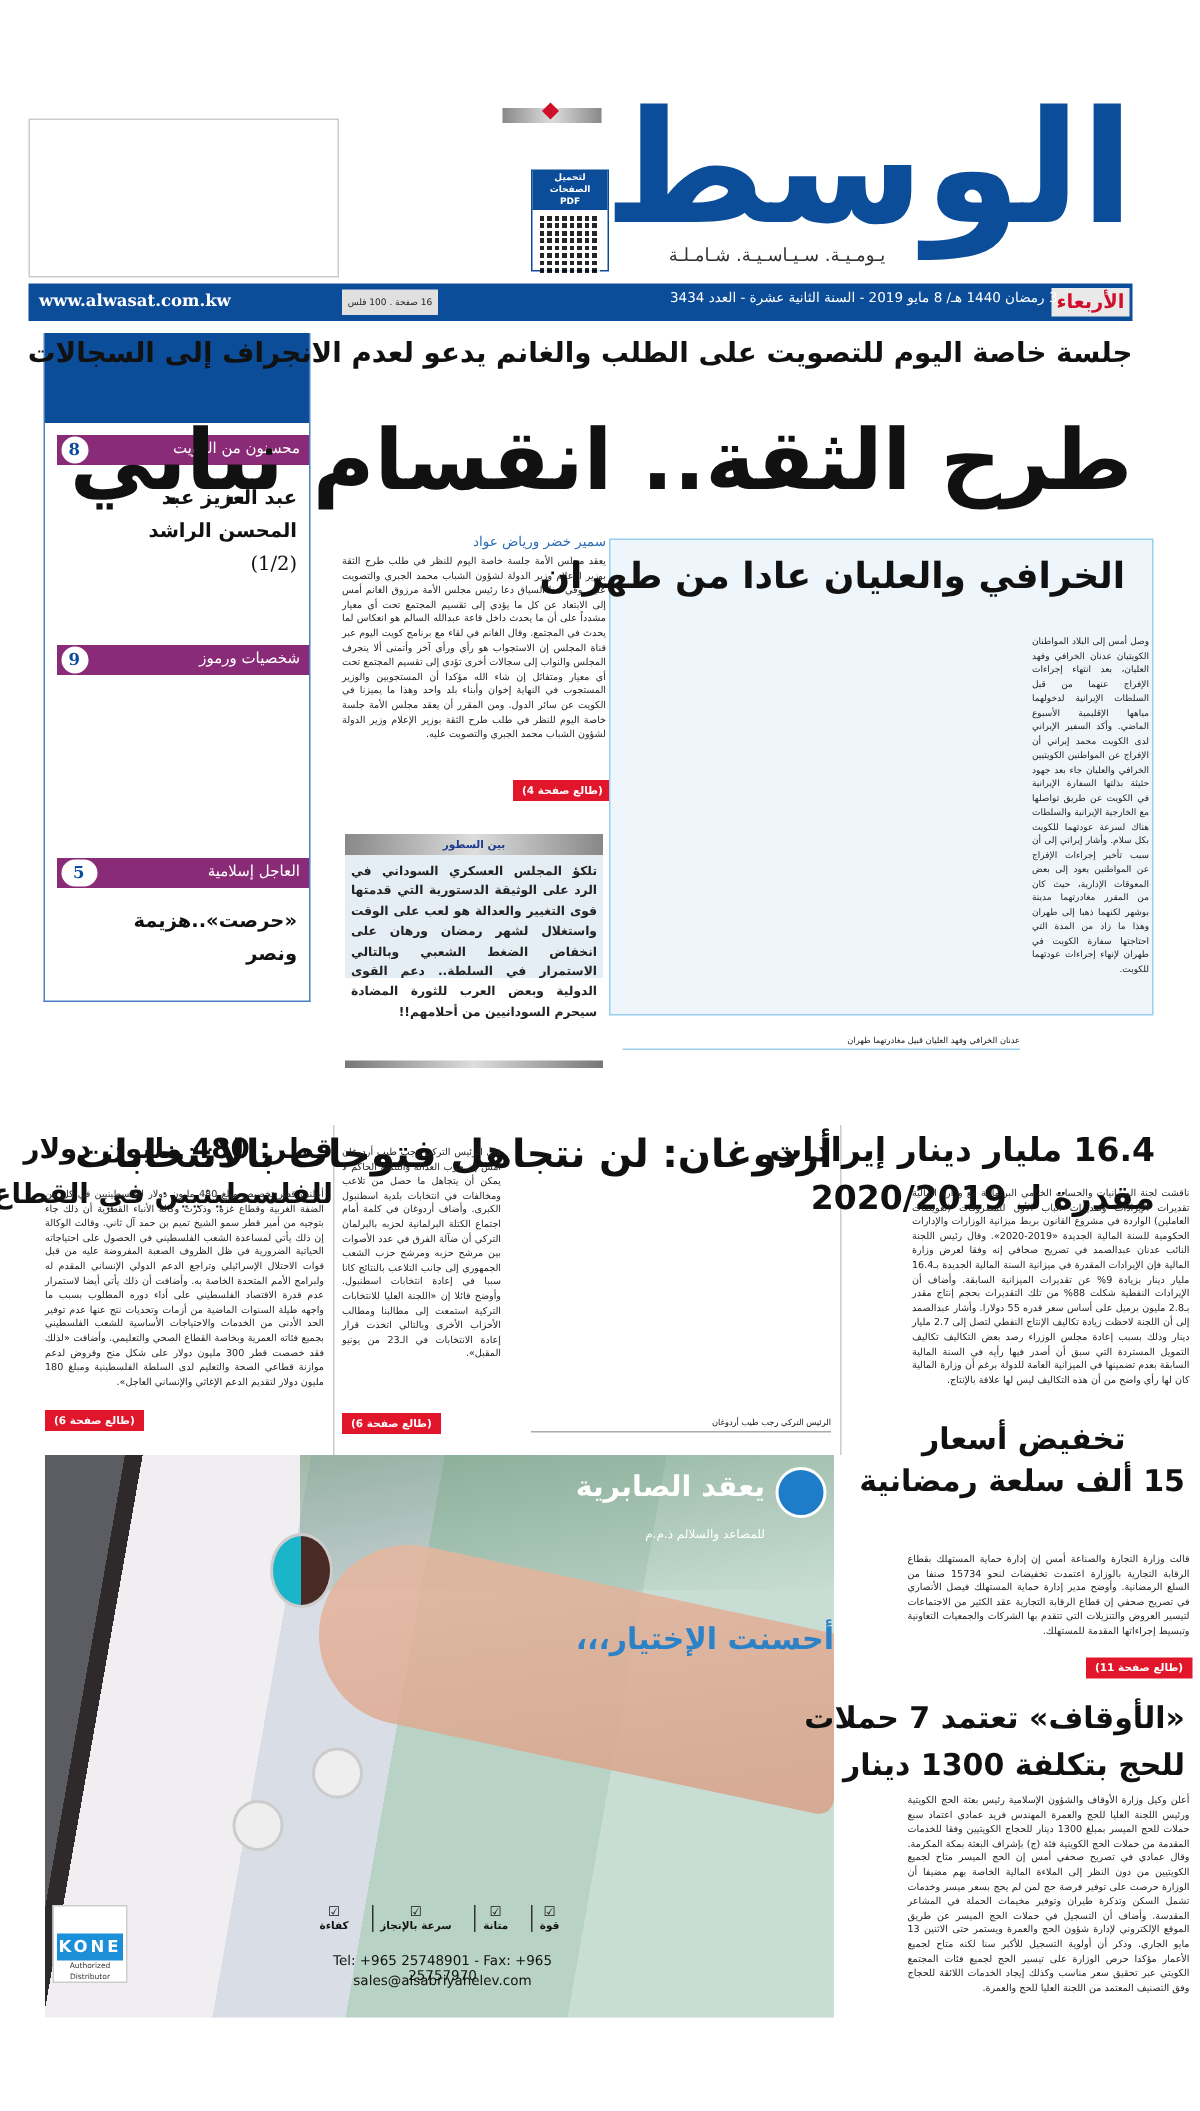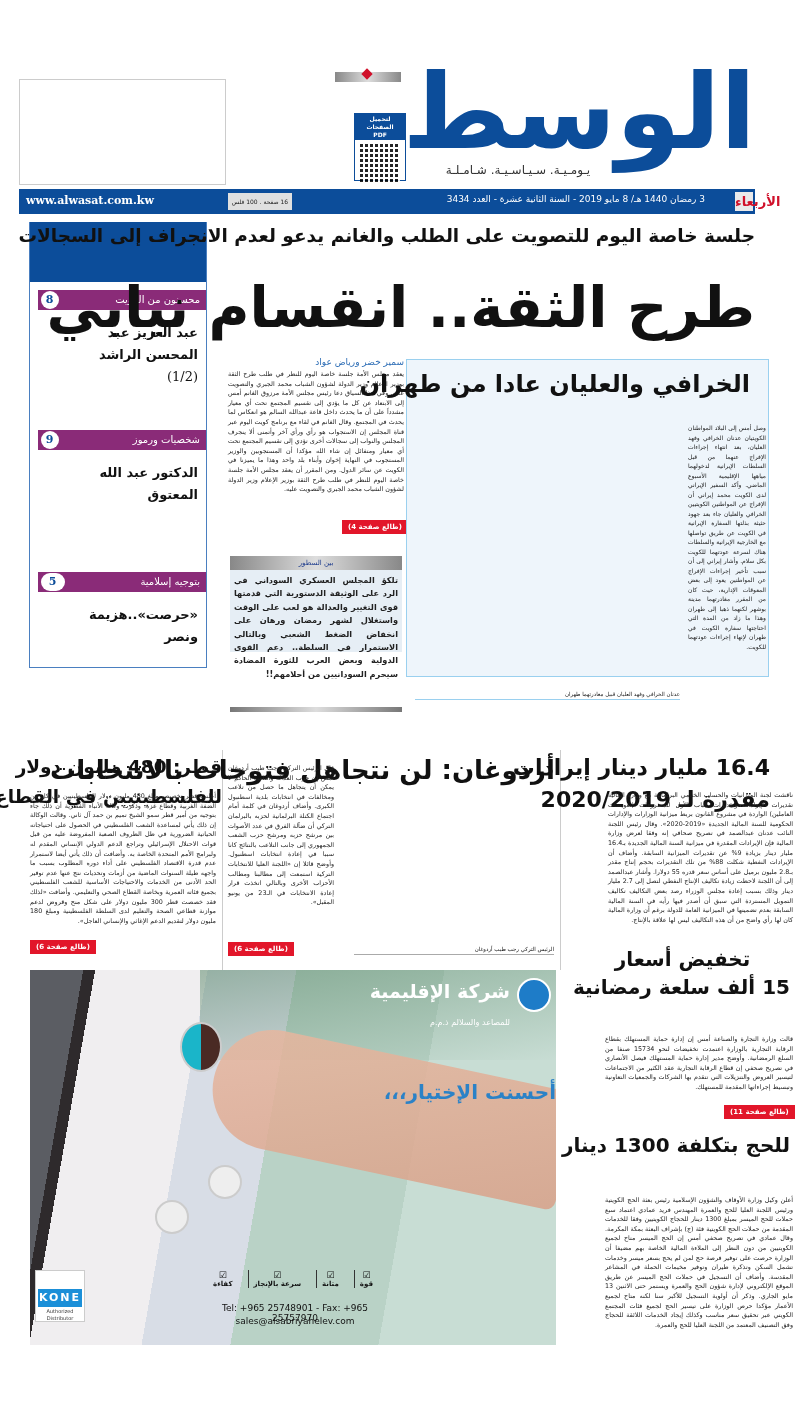--- a/index.html
+++ b/index.html
@@ -10,21 +10,21 @@
 .logo-text{position:absolute;left:408px;top:62px;width:348px;height:100px;font-family:"DejaVu Sans",sans-serif;font-weight:bold;font-size:104px;color:#0c4d9a;line-height:100px;text-align:center;letter-spacing:-6px;direction:rtl}
 #tagline{left:408px;top:163px;width:220px;font-size:12px;color:#333;direction:rtl;text-align:center;letter-spacing:2px}
 #qrbox{left:354px;top:113px;width:52px;height:68px;border:1px solid #0c4d9a;background:#fff}
 .qrhead{background:#0c4d9a;color:#fff;font-size:6px;text-align:center;line-height:8px;padding:1px 0;font-weight:bold}
 .qr{margin:2px auto;width:40px;height:40px;background:
  repeating-linear-gradient(90deg,#000 0 3px,#fff 3px 5px),#000;opacity:.85;position:relative}
 .qr::before{content:"";position:absolute;inset:0;background:repeating-linear-gradient(0deg,transparent 0 3px,#fff 3px 5px)}
 #adbox{left:19px;top:79px;width:207px;height:106px;border:1px solid #ccc}
 
 #datebar{left:19px;top:189px;width:736px;height:25px;background:#0c4d9a}
-#dayname{position:absolute;right:2px;top:3px;height:19px;width:18px;background:#e9e9ea;color:#d0102a;font-size:13px;text-align:center;line-height:19px;font-weight:bold}
+#dayname{position:absolute;right:2px;top:3px;height:19px;width:52px;background:#e9e9ea;color:#d0102a;font-size:13px;text-align:center;line-height:19px;font-weight:bold}
 #dateline{position:absolute;right:50px;top:5px;font-size:9px;color:#fff;direction:rtl;white-space:nowrap}
 #pricebox{position:absolute;left:209px;top:4px;width:64px;height:17px;background:#e0e0e0;font-size:6px;color:#222;text-align:center;line-height:17px;direction:rtl}
 #website{position:absolute;left:7px;top:5px;font-family:"DejaVu Serif",serif;font-weight:bold;font-size:11px;color:#fff}
 
 #sidebar{left:29px;top:222px;width:178px;height:446px;border:1px solid #4a7fc0;border-top:none}
 .sb-top{height:60px;background:#0c4d9a}
 .sec{position:absolute;left:8px;width:168px;height:20px;background:#8a2b78;color:#fff;font-size:10px;direction:rtl;line-height:20px;padding-right:6px;letter-spacing:1px}
 .badge{position:absolute;left:3px;top:1px;width:18px;height:18px;border-radius:50%;background:#fff;color:#0c4d9a;font-family:"DejaVu Serif",serif;font-weight:bold;font-size:11px;text-align:center;line-height:18px}
 .badge.w{width:24px;border-radius:9px}
 .sb-title{position:absolute;right:8px;width:150px;font-size:13px;font-weight:bold;direction:rtl;text-align:right;line-height:22px}
@@ -32,21 +32,21 @@
 #kicker{left:218px;top:225px;width:537px;font-size:18.5px;font-weight:bold;direction:rtl;text-align:center;white-space:nowrap;letter-spacing:-.5px}
 #mainhead{left:218px;top:268px;width:537px;font-size:56px;font-weight:bold;direction:rtl;text-align:center;white-space:nowrap;line-height:80px;letter-spacing:-1px}
 
 #byline{left:228px;top:357px;width:176px;font-size:9px;color:#2b6cb5;direction:rtl;text-align:right}
 .bodytxt{font-size:6.4px;line-height:9.6px;direction:rtl;text-align:justify;color:#222}
 #lead-body{left:228px;top:370px;width:176px}
 .red{display:inline-block;background:#e2162a;color:#fff;font-size:7px;padding:1px 6px;line-height:12px;font-weight:bold}
 #lead-more{left:342px;top:520px}
 
 #btl{left:230px;top:556px;width:172px;height:96px;background:#e6eef5;border-top:14px solid #999}
-#btl-label{left:230px;top:556px;width:172px;height:14px;background:linear-gradient(90deg,#888,#ddd,#888);text-align:center;font-size:7px;color:#1c3a8c;font-weight:normal;line-height:14px}
+#btl-label{left:230px;top:556px;width:172px;height:14px;background:linear-gradient(90deg,#888,#ddd,#888);text-align:center;font-size:7px;color:#1c3a8c;font-weight:bold;line-height:14px}
 #btl-body{left:234px;top:574px;width:164px;font-size:8.2px;font-weight:bold;line-height:13.4px;direction:rtl;text-align:justify;color:#222}
 #btl-foot{left:230px;top:707px;width:172px;height:5px;background:linear-gradient(90deg,#777,#ddd,#777)}
 
 #photobox{left:406px;top:359px;width:363px;height:318px;background:#eef5fb;border:1px solid #9ad0ef}
 #photo-head{left:410px;top:370px;width:340px;font-size:24px;font-weight:bold;direction:rtl;text-align:center;white-space:nowrap}
 #photo-body{left:688px;top:423px;width:78px;font-size:6px;line-height:9.5px}
 #photo-caption{left:415px;top:691px;width:265px;font-size:5.5px;direction:rtl;text-align:right;border-bottom:1px solid #9ad0ef;padding-bottom:2px;color:#222}
 
 .h2{font-weight:bold;direction:rtl;text-align:center;white-space:nowrap;letter-spacing:-.5px}
 #budget-head{left:570px;top:752px;width:200px;font-size:22px;line-height:32px}
@@ -116,26 +116,22 @@
   </div>
   <div class="sb-title" style="top:100px">
     <div>عبد العزيز عبد</div>
     <div>المحسن الراشد</div>
     <div style="font-weight:normal;font-family:'DejaVu Serif',serif">(1/2)</div>
   </div>
   <div class="sec" style="top:208px">
     <span>شخصيات ورموز</span>
     <span class="badge">9</span>
   </div>
-  <div class="sb-title" style="top:240px">
-    <div>الدكتور عبد الله</div>
-    <div>المعتوق</div>
-  </div>
   <div class="sec" style="top:350px">
-    <span>بتوجيه إسلامية</span>
+    <span>العاجل إسلامية</span>
     <span class="badge w">5</span>
   </div>
   <div class="sb-title" style="top:382px">
     <div>«حرصت»..هزيمة</div>
     <div>ونصر</div>
   </div>
 </div>
 
 <div id="kicker" class="abs">جلسة خاصة اليوم للتصويت على الطلب والغانم يدعو لعدم الانجراف إلى السجالات</div>
 <div id="mainhead" class="abs">طرح الثقة.. انقسام نيابي</div>
@@ -174,21 +170,21 @@
 <div id="qatar-body" class="abs bodytxt">أعلنت قطر تخصيص مبلغ 480 مليون دولار للفلسطينيين في كل من الضفة الغربية وقطاع غزة. وذكرت وكالة الأنباء القطرية أن ذلك جاء بتوجيه من أمير قطر سمو الشيخ تميم بن حمد آل ثاني. وقالت الوكالة إن ذلك يأتي لمساعدة الشعب الفلسطيني في الحصول على احتياجاته الحياتية الضرورية في ظل الظروف الصعبة المفروضة عليه من قبل قوات الاحتلال الإسرائيلي وتراجع الدعم الدولي الإنساني المقدم له ولبرامج الأمم المتحدة الخاصة به. وأضافت أن ذلك يأتي أيضا لاستمرار عدم قدرة الاقتصاد الفلسطيني على أداء دوره المطلوب بسبب ما واجهه طيلة السنوات الماضية من أزمات وتحديات نتج عنها عدم توفير الحد الأدنى من الخدمات والاحتياجات الأساسية للشعب الفلسطيني بجميع فئاته العمرية وبخاصة القطاع الصحي والتعليمي. وأضافت «لذلك فقد خصصت قطر 300 مليون دولار على شكل منح وقروض لدعم موازنة قطاعي الصحة والتعليم لدى السلطة الفلسطينية ومبلغ 180 مليون دولار لتقديم الدعم الإغاثي والإنساني العاجل».</div>
 <div id="qatar-more" class="abs red">(طالع صفحة 6)</div>
 
 <div id="ad" class="abs">
   <div class="ad-shade"></div>
   <div class="ad-hand"></div>
   <div class="ad-btn"></div>
   <div class="ad-circle" style="left:178px;top:195px"></div>
   <div class="ad-circle" style="left:125px;top:230px"></div>
   <div id="ad-logo-circle"></div>
-  <div id="ad-company">شركة الإقليمية</div>
+  <div id="ad-company">يعقد الصابرية</div>
   <div id="ad-sub">للمصاعد والسلالم ذ.م.م</div>
   <div id="ad-slogan">أحسنت الإختيار،،،</div>
   <div id="ad-features">
     <div class="feat"><span class="chk">☑</span><span>قوة</span></div>
     <div class="feat"><span class="chk">☑</span><span>متانة</span></div>
     <div class="feat"><span class="chk">☑</span><span>سرعة بالإنجاز</span></div>
     <div class="feat"><span class="chk">☑</span><span>كفاءة</span></div>
   </div>
   <div id="ad-tel">Tel: +965 25748901 - Fax: +965 25757970</div>
   <div id="ad-mail">sales@alsabriyahelev.com</div>
@@ -200,15 +196,16 @@
 </div>
 
 <div id="prices-head" class="abs h2">
   <div>تخفيض أسعار</div>
   <div>15 ألف سلعة رمضانية</div>
 </div>
 <div id="prices-body" class="abs bodytxt">قالت وزارة التجارة والصناعة أمس إن إدارة حماية المستهلك بقطاع الرقابة التجارية بالوزارة اعتمدت تخفيضات لنحو 15734 صنفا من السلع الرمضانية. وأوضح مدير إدارة حماية المستهلك فيصل الأنصاري في تصريح صحفي إن قطاع الرقابة التجارية عقد الكثير من الاجتماعات لتيسير العروض والتنزيلات التي تتقدم بها الشركات والجمعيات التعاونية وتبسيط إجراءاتها المقدمة للمستهلك.</div>
 <div id="prices-more" class="abs red">(طالع صفحة 11)</div>
 
 <div id="awqaf-head" class="abs h2">
+  <div>«الأوقاف» تعتمد 7 حملات</div>
   <div>للحج بتكلفة 1300 دينار</div>
 </div>
 <div id="awqaf-body" class="abs bodytxt">أعلن وكيل وزارة الأوقاف والشؤون الإسلامية رئيس بعثة الحج الكويتية ورئيس اللجنة العليا للحج والعمرة المهندس فريد عمادي اعتماد سبع حملات للحج الميسر بمبلغ 1300 دينار للحجاج الكويتيين وفقا للخدمات المقدمة من حملات الحج الكويتية فئة (ج) بإشراف البعثة بمكة المكرمة. وقال عمادي في تصريح صحفي أمس إن الحج الميسر متاح لجميع الكويتيين من دون النظر إلى الملاءة المالية الخاصة بهم مضيفا أن الوزارة حرصت على توفير فرصة حج لمن لم يحج بسعر ميسر وخدمات تشمل السكن وتذكرة طيران وتوفير مخيمات الحملة في المشاعر المقدسة. وأضاف أن التسجيل في حملات الحج الميسر عن طريق الموقع الإلكتروني لإدارة شؤون الحج والعمرة ويستمر حتى الاثنين 13 مايو الجاري. وذكر أن أولوية التسجيل للأكبر سنا لكنه متاح لجميع الأعمار مؤكدا حرص الوزارة على تيسير الحج لجميع فئات المجتمع الكويتي عبر تحقيق سعر مناسب وكذلك إيجاد الخدمات اللائقة للحجاج وفق التصنيف المعتمد من اللجنة العليا للحج والعمرة.</div>
 
 </body></html>

